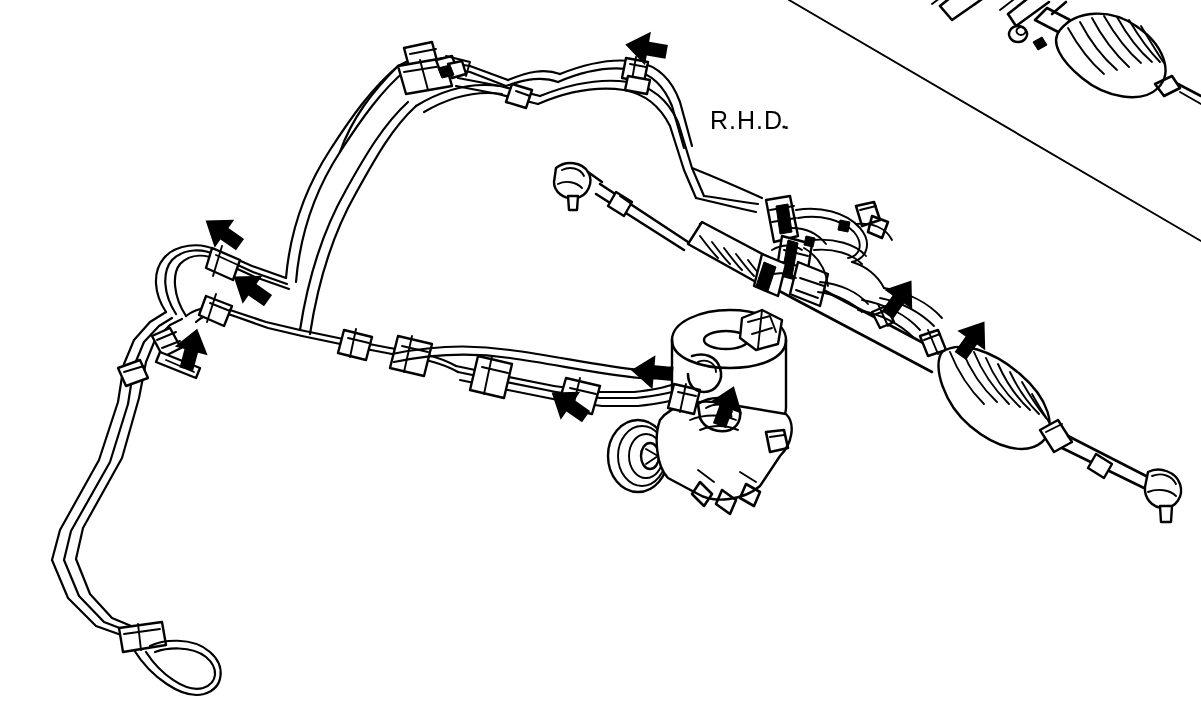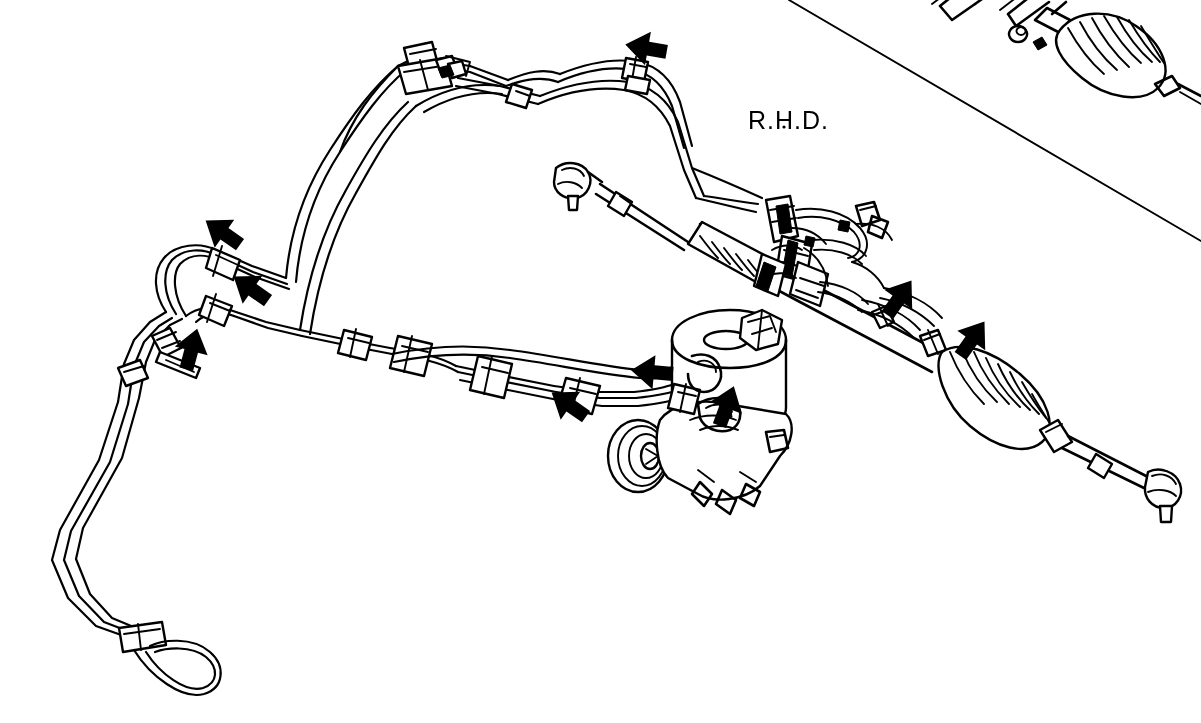--- a/index.html
+++ b/index.html
@@ -1,21 +1,21 @@
 <!DOCTYPE html>
 <html><head>
 <meta charset="utf-8">
 <title>Power Steering Hose Diagram</title>
 <style>
   html,body{margin:0;padding:0;background:#ffffff;}
   body{font-family:"Liberation Sans",sans-serif;}
   #page{position:relative;width:1201px;height:723px;background:#ffffff;overflow:hidden;}
   #diagram{position:absolute;left:0;top:0;width:1201px;height:723px;display:block;}
   .lbl{position:absolute;color:#000;font-family:"Liberation Sans",sans-serif;white-space:nowrap;}
-  #rhd-label{left:748px;top:106px;font-size:25px;letter-spacing:1px;}
+  #rhd-label{left:710px;top:106px;font-size:25px;letter-spacing:1px;}
 </style>
 </head>
 <body>
 
 <div id="page">
 
   <svg id="diagram" viewBox="0 0 1201 723">
     <defs>
       <style>
         .ln{fill:none;stroke:#000;stroke-width:2.6;stroke-linecap:round;stroke-linejoin:round;}

